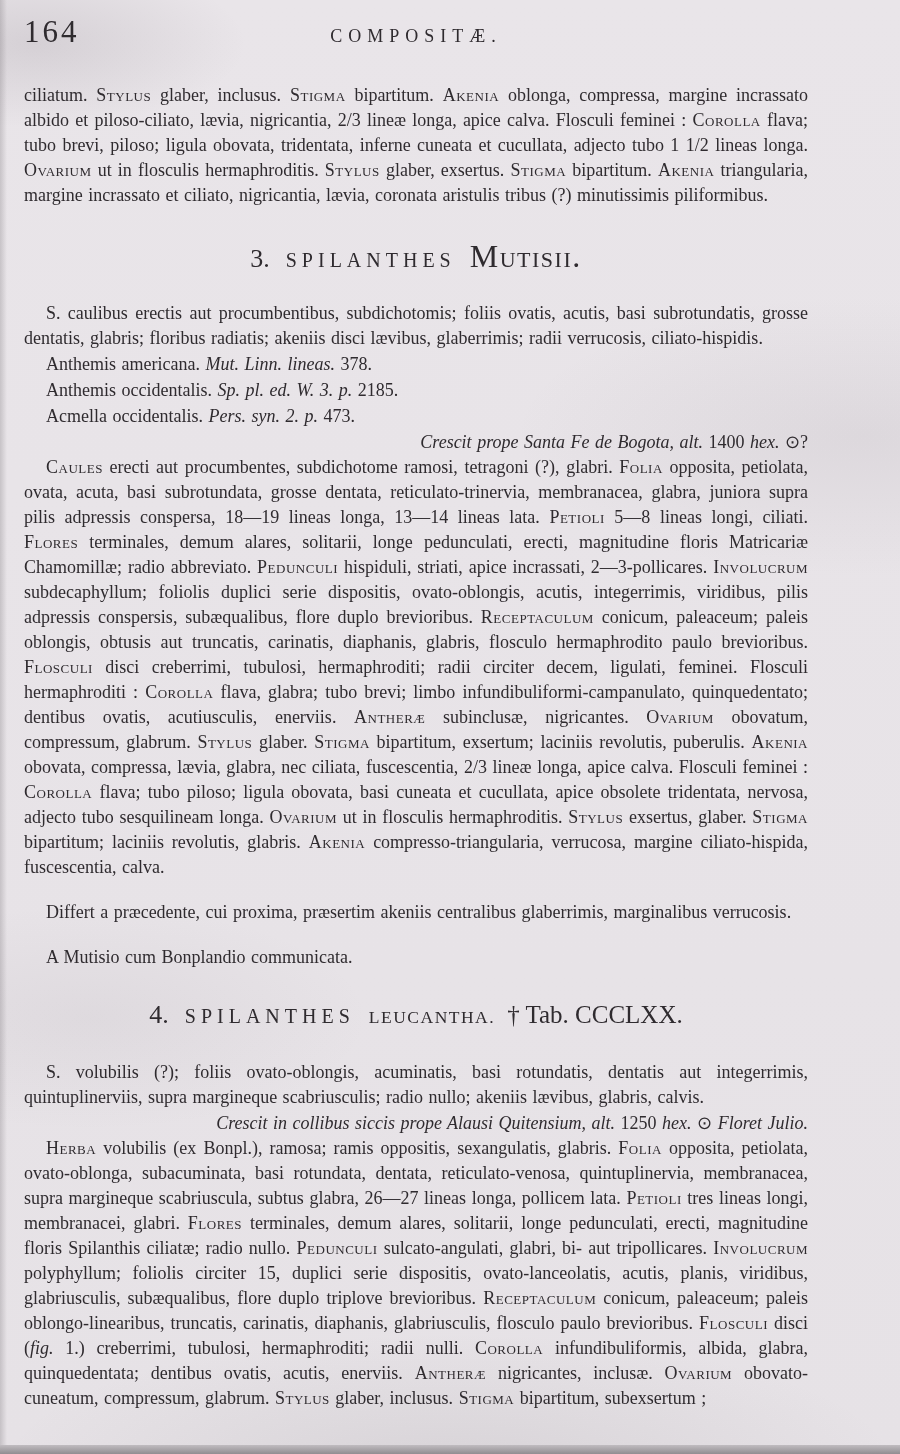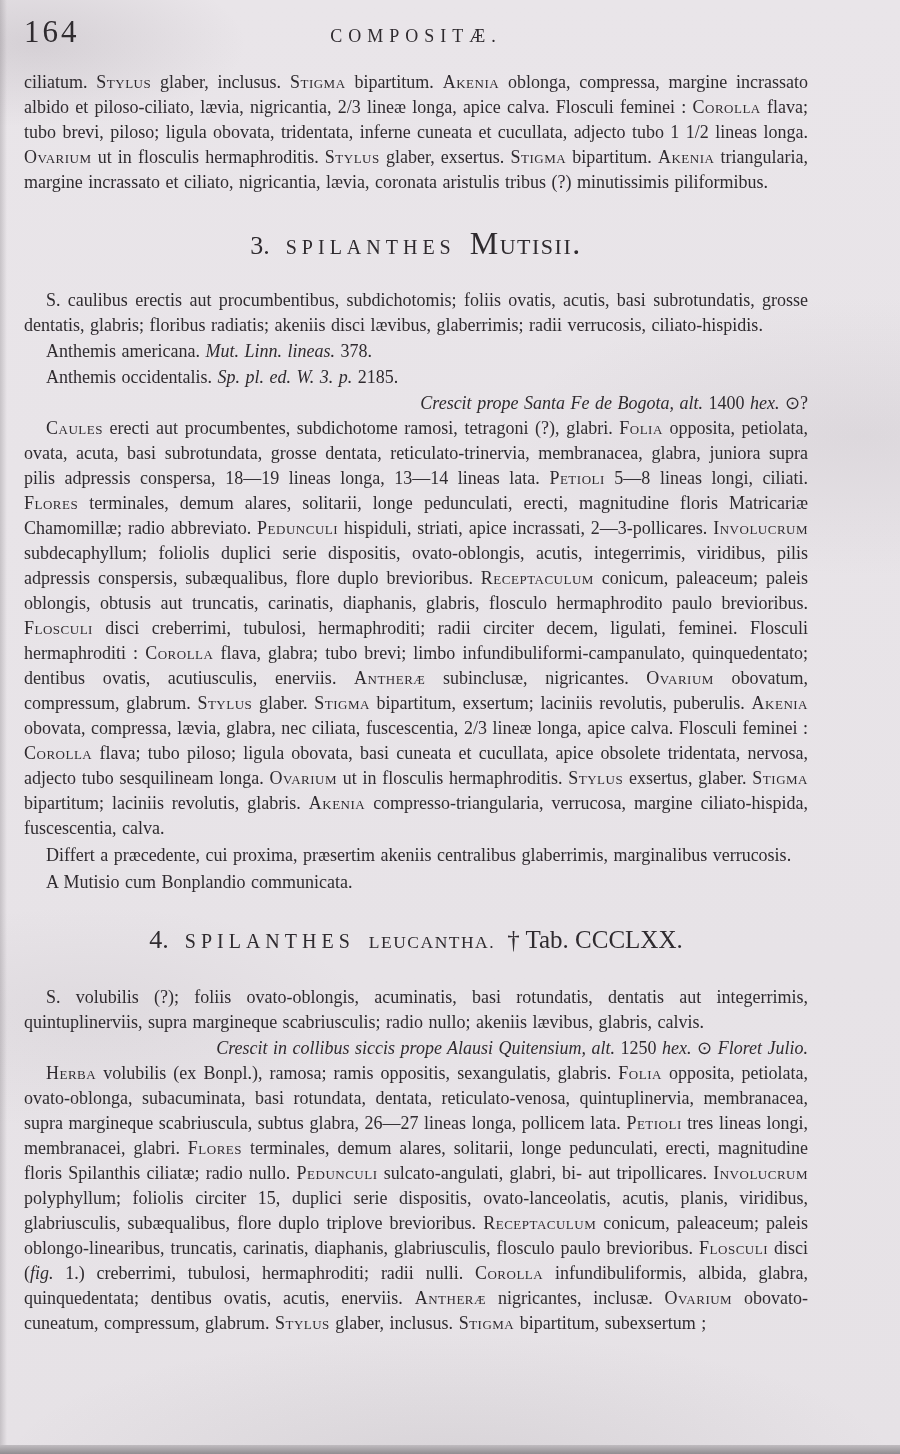--- a/index.html
+++ b/index.html
@@ -33,24 +33,24 @@
     letter-spacing: 6px; padding-top: 12px;
   }
   p.para {
     margin: 0;
     font-size: 18px;
     line-height: 25px;
     text-align: justify;
     text-indent: 22px;
     word-spacing: 1px;
   }
-  p.cont { text-indent: 0; margin-top: 12px; }
+  p.cont { text-indent: 0; margin-top: 25px; }
   p.syn  { text-align: left; line-height: 26px; }
   p.cres { text-align: right; line-height: 26px; }
-  p.note { margin-top: 2px; }
+  p.note { margin-top: 20px; }
   .species-heading {
     text-align: center;
     margin: 30px 0 26px 0;
     white-space: nowrap;
   }
   .species-heading.big-gap { margin-bottom: 30px; }
   .h-num   { font-size: 26px; margin-right: 16px; }
   .h-genus { font-size: 20px; letter-spacing: 5px; margin-right: 14px; }
   .h-ep-sc { font-size: 32px; font-variant-caps: small-caps; letter-spacing: 1.5px; }
   .h-ep-sm { font-size: 17.5px; text-transform: uppercase; letter-spacing: 1.5px; }
@@ -74,20 +74,21 @@
   <div class="page-header">
     <span class="page-number">164</span>
     <div class="running-title">COMPOSITÆ.</div>
   </div>
   <div>
       <p class="para cont"><span>ciliatum. </span><span class="sc">Stylus</span><span> glaber, inclusus. </span><span class="sc">Stigma</span><span> bipartitum. </span><span class="sc">Akenia</span><span> oblonga, compressa, margine incrassato albido et piloso-ciliato, lævia, nigricantia, 2/3 lineæ longa, apice calva. Flosculi feminei : </span><span class="sc">Corolla</span><span> flava; tubo brevi, piloso; ligula obovata, tridentata, inferne cuneata et cucullata, adjecto tubo 1 1/2 lineas longa. </span><span class="sc">Ovarium</span><span> ut in flosculis hermaphroditis. </span><span class="sc">Stylus</span><span> glaber, exsertus. </span><span class="sc">Stigma</span><span> bipartitum. </span><span class="sc">Akenia</span><span> triangularia, margine incrassato et ciliato, nigricantia, lævia, coronata aristulis tribus (?) minutissimis piliformibus.</span></p>
       <div class="species-heading"><span class="h-num">3.</span><span class="h-genus">SPILANTHES</span><span class="h-ep-sc">Mutisii.</span></div>
       <p class="para"><span>S. caulibus erectis aut procumbentibus, subdichotomis; foliis ovatis, acutis, basi subrotundatis, grosse dentatis, glabris; floribus radiatis; akeniis disci lævibus, glaberrimis; radii verrucosis, ciliato-hispidis.</span></p>
       <p class="para syn"><span>Anthemis americana. </span><span class="i">Mut. Linn. lineas.</span><span> 378.</span></p>
       <p class="para syn"><span>Anthemis occidentalis. </span><span class="i">Sp. pl. ed. W. 3. p.</span><span> 2185.</span></p>
+      <p class="para syn"><span>Acmella occidentalis. </span><span class="i">Pers. syn. 2. p.</span><span> 473.</span></p>
       <p class="para cres"><span class="i">Crescit prope Santa Fe de Bogota, alt.</span><span> 1400 </span><span class="i">hex.</span><span> ⊙?</span></p>
       <p class="para"><span class="sc">Caules</span><span> erecti aut procumbentes, subdichotome ramosi, tetragoni (?), glabri. </span><span class="sc">Folia</span><span> opposita, petiolata, ovata, acuta, basi subrotundata, grosse dentata, reticulato-trinervia, membranacea, glabra, juniora supra pilis adpressis conspersa, 18—19 lineas longa, 13—14 lineas lata. </span><span class="sc">Petioli</span><span> 5—8 lineas longi, ciliati. </span><span class="sc">Flores</span><span> terminales, demum alares, solitarii, longe pedunculati, erecti, magnitudine floris Matricariæ Chamomillæ; radio abbreviato. </span><span class="sc">Pedunculi</span><span> hispiduli, striati, apice incrassati, 2—3-pollicares. </span><span class="sc">Involucrum</span><span> subdecaphyllum; foliolis duplici serie dispositis, ovato-oblongis, acutis, integerrimis, viridibus, pilis adpressis conspersis, subæqualibus, flore duplo brevioribus. </span><span class="sc">Receptaculum</span><span> conicum, paleaceum; paleis oblongis, obtusis aut truncatis, carinatis, diaphanis, glabris, flosculo hermaphrodito paulo brevioribus. </span><span class="sc">Flosculi</span><span> disci creberrimi, tubulosi, hermaphroditi; radii circiter decem, ligulati, feminei. Flosculi hermaphroditi : </span><span class="sc">Corolla</span><span> flava, glabra; tubo brevi; limbo infundibuliformi-campanulato, quinquedentato; dentibus ovatis, acutiusculis, enerviis. </span><span class="sc">Antheræ</span><span> subinclusæ, nigricantes. </span><span class="sc">Ovarium</span><span> obovatum, compressum, glabrum. </span><span class="sc">Stylus</span><span> glaber. </span><span class="sc">Stigma</span><span> bipartitum, exsertum; laciniis revolutis, puberulis. </span><span class="sc">Akenia</span><span> obovata, compressa, lævia, glabra, nec ciliata, fuscescentia, 2/3 lineæ longa, apice calva. Flosculi feminei : </span><span class="sc">Corolla</span><span> flava; tubo piloso; ligula obovata, basi cuneata et cucullata, apice obsolete tridentata, nervosa, adjecto tubo sesquilineam longa. </span><span class="sc">Ovarium</span><span> ut in flosculis hermaphroditis. </span><span class="sc">Stylus</span><span> exsertus, glaber. </span><span class="sc">Stigma</span><span> bipartitum; laciniis revolutis, glabris. </span><span class="sc">Akenia</span><span> compresso-triangularia, verrucosa, margine ciliato-hispida, fuscescentia, calva.</span></p>
       <p class="para note"><span>Differt a præcedente, cui proxima, præsertim akeniis centralibus glaberrimis, marginalibus verrucosis.</span></p>
       <p class="para note"><span>A Mutisio cum Bonplandio communicata.</span></p>
       <div class="species-heading big-gap"><span class="h-num">4.</span><span class="h-genus">SPILANTHES</span><span class="h-ep-sm">leucantha.</span><span class="h-suffix">† Tab. CCCLXX.</span></div>
       <p class="para"><span>S. volubilis (?); foliis ovato-oblongis, acuminatis, basi rotundatis, dentatis aut integerrimis, quintuplinerviis, supra margineque scabriusculis; radio nullo; akeniis lævibus, glabris, calvis.</span></p>
       <p class="para cres"><span class="i">Crescit in collibus siccis prope Alausi Quitensium, alt.</span><span> 1250 </span><span class="i">hex.</span><span> ⊙ </span><span class="i">Floret Julio.</span></p>
       <p class="para"><span class="sc">Herba</span><span> volubilis (ex Bonpl.), ramosa; ramis oppositis, sexangulatis, glabris. </span><span class="sc">Folia</span><span> opposita, petiolata, ovato-oblonga, subacuminata, basi rotundata, dentata, reticulato-venosa, quintuplinervia, membranacea, supra margineque scabriuscula, subtus glabra, 26—27 lineas longa, pollicem lata. </span><span class="sc">Petioli</span><span> tres lineas longi, membranacei, glabri. </span><span class="sc">Flores</span><span> terminales, demum alares, solitarii, longe pedunculati, erecti, magnitudine floris Spilanthis ciliatæ; radio nullo. </span><span class="sc">Pedunculi</span><span> sulcato-angulati, glabri, bi- aut tripollicares. </span><span class="sc">Involucrum</span><span> polyphyllum; foliolis circiter 15, duplici serie dispositis, ovato-lanceolatis, acutis, planis, viridibus, glabriusculis, subæqualibus, flore duplo triplove brevioribus. </span><span class="sc">Receptaculum</span><span> conicum, paleaceum; paleis oblongo-linearibus, truncatis, carinatis, diaphanis, glabriusculis, flosculo paulo brevioribus. </span><span class="sc">Flosculi</span><span> disci (</span><span class="i">fig.</span><span> 1.) creberrimi, tubulosi, hermaphroditi; radii nulli. </span><span class="sc">Corolla</span><span> infundibuliformis, albida, glabra, quinquedentata; dentibus ovatis, acutis, enerviis. </span><span class="sc">Antheræ</span><span> nigricantes, inclusæ. </span><span class="sc">Ovarium</span><span> obovato-cuneatum, compressum, glabrum. </span><span class="sc">Stylus</span><span> glaber, inclusus. </span><span class="sc">Stigma</span><span> bipartitum, subexsertum ;</span></p>
     </div>
   <div class="scan-speck-left"></div>

